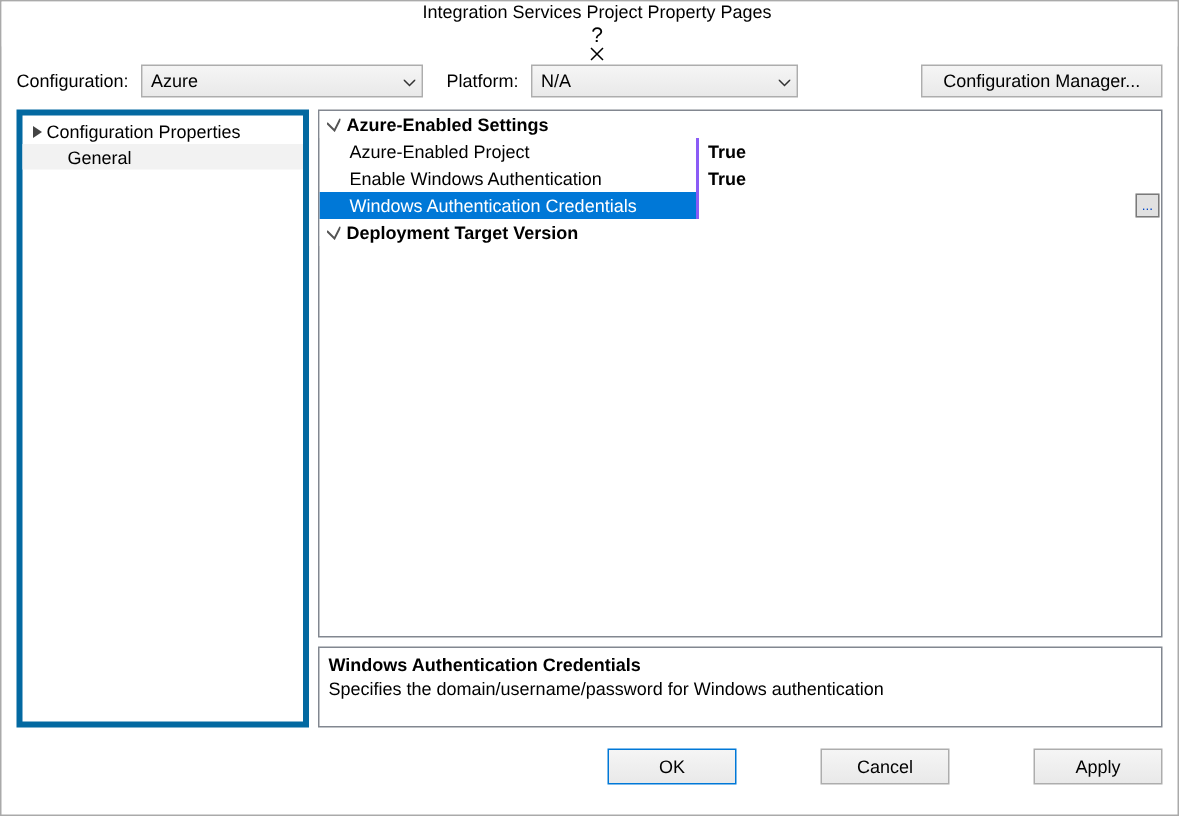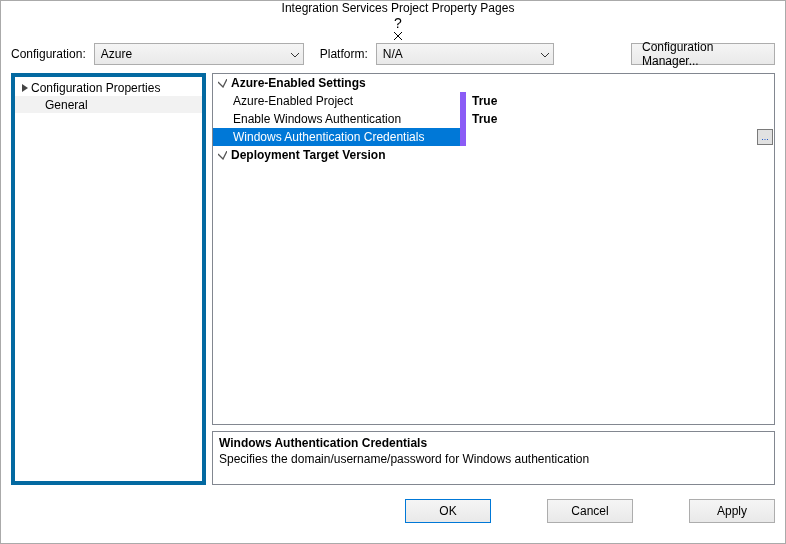--- a/index.html
+++ b/index.html
@@ -41,31 +41,31 @@
     height: 22px;
     border: 1px solid #adadad;
     background: linear-gradient(#f5f5f5,#e9e9e9);
     display: flex; align-items: center;
     padding: 0 4px 0 6px;
     position: relative;
   }
   .dropdown .dd-arrow {
     margin-left: auto;
   }
-  .dd-config { width: 210px; }
+  .dd-config { width: 188px; }
   .dd-platform { width: 178px; }
   .btn-flat {
     height: 22px;
     border: 1px solid #adadad;
     background: linear-gradient(#f5f5f5,#e9e9e9);
     padding: 0 10px;
     display: flex; align-items: center; justify-content: center;
     cursor: default;
   }
-  .btn-config-mgr { width: 144px; margin-left: auto; }
+  .btn-config-mgr { width: 161px; margin-left: auto; }
   .body-area {
     display: flex;
     padding: 0 10px 6px 10px;
     gap: 6px;
     height: 418px;
   }
   .tree {
     width: 195px;
     border: 4px solid #0369a1;
     background: #fff;
@@ -104,21 +104,21 @@
   .pg-exp {
     width: 18px;
     display:flex; align-items:center; justify-content:center;
   }
   .pg-name {
     width: 235px;
     padding-left: 2px;
     display:flex; align-items:center;
     height:100%;
   }
-  .pg-item .pg-name { padding-left: 20px; width:253px; border-right:6px solid #8b5cf6;}
+  .pg-item .pg-name { padding-left: 20px; width:253px; border-right:2px solid #8b5cf6;}
   .pg-val {
     flex: 1;
     padding-left: 6px;
     display:flex; align-items:center;
     height:100%;
   }
   .pg-item.selected .pg-name {
     background: #0078d7;
     color: #fff;
   }

